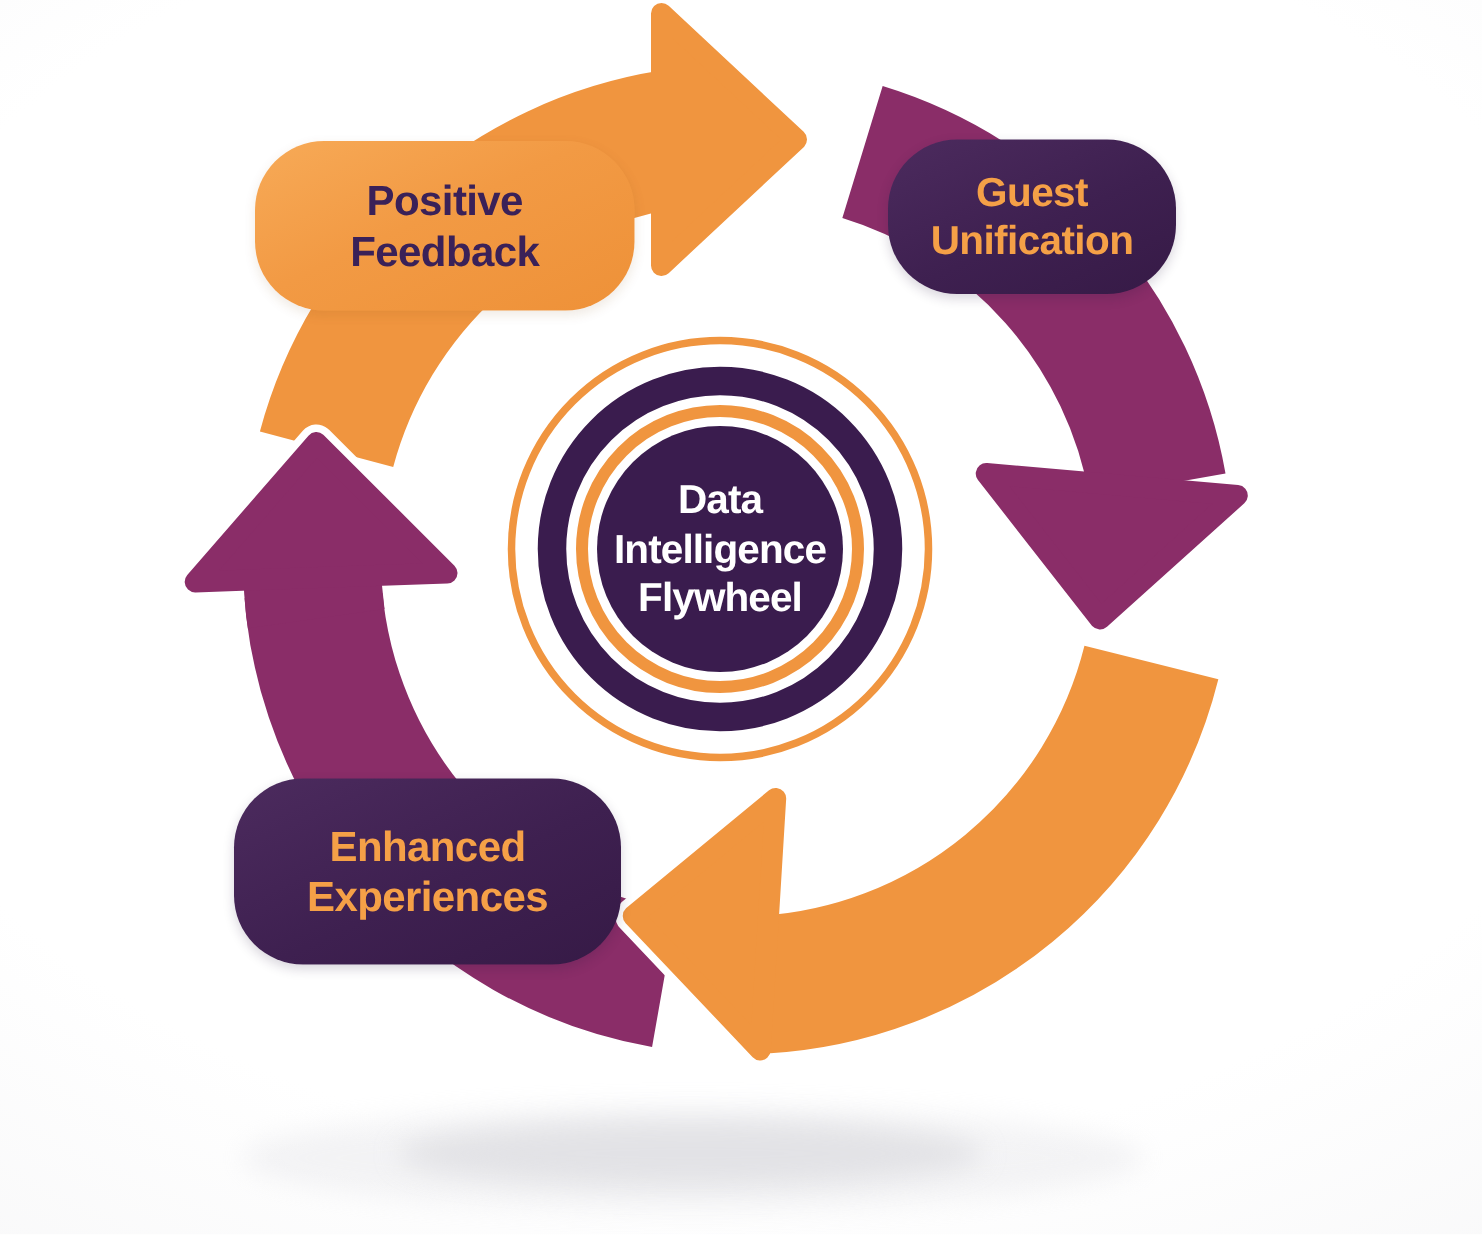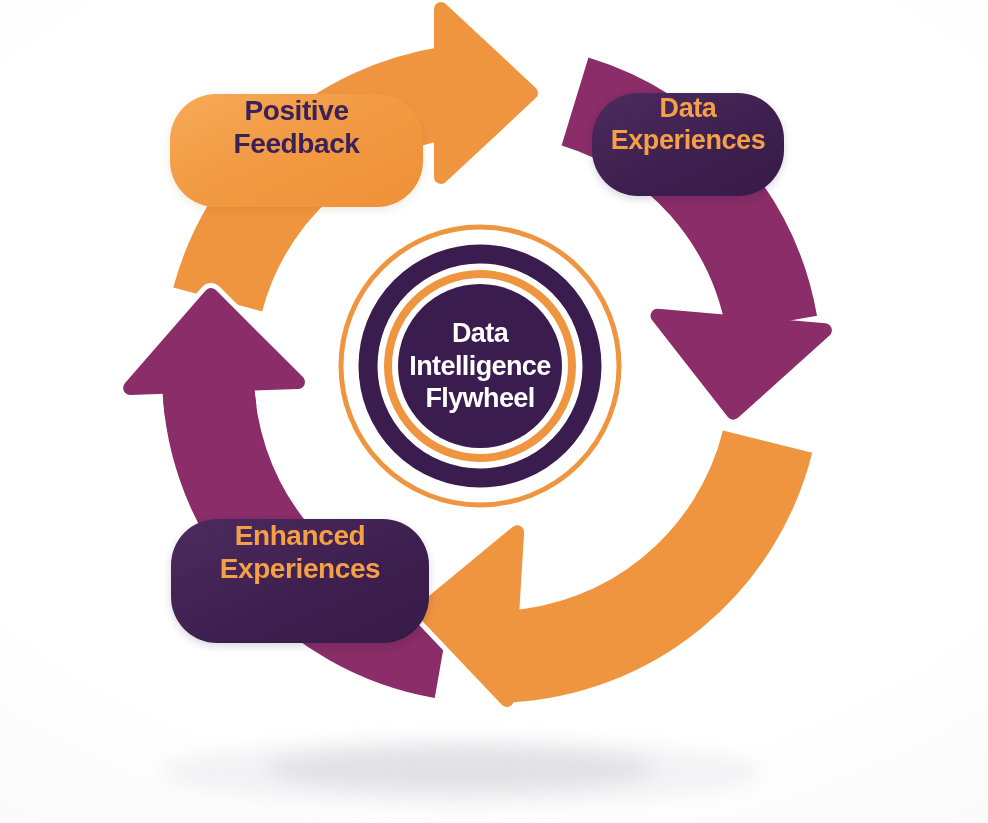--- a/index.html
+++ b/index.html
@@ -7,41 +7,41 @@
     position:relative;
     width:988px;height:823px;
     background:radial-gradient(ellipse 120% 100% at 50% 42%, #FFFFFF 52%, #F6F6F7 84%, #EFEFF1 100%);
     font-family:"Liberation Sans", sans-serif;
     overflow:hidden;
   }
   .flywheel-svg{position:absolute;left:0;top:0;}
   .node{
     position:absolute;
     border-radius:46px;
-    display:flex;align-items:flex-start;justify-content:center;
+    display:flex;align-items:center;justify-content:center;
     text-align:center;
     font-weight:bold;
     line-height:1.18;
     letter-spacing:-0.4px;
     padding:0 10px;
     box-sizing:border-box;
   }
   .node.orange{
     background:linear-gradient(155deg,#F7AA57 0%,#F29A44 45%,#EE9138 100%);
     color:#3A2158;
     box-shadow:0 3px 8px rgba(120,70,20,0.12);
   }
   .node.purple{
     background:linear-gradient(155deg,#4C2B5E 0%,#3E2050 55%,#361A46 100%);
     color:#F5A047;
     box-shadow:0 3px 8px rgba(40,20,60,0.18);
   }
   .node-positive{left:170px;top:94px;width:253px;height:113px;font-size:28px;}
   .node-data{left:592px;top:93px;width:192px;height:103px;font-size:27px;}
-  .node-enhanced{left:171px;top:519px;width:258px;height:124px;font-size:28px;}
+  .node-enhanced{left:156px;top:519px;width:258px;height:124px;font-size:28px;}
   .node-ai{left:551px;top:523px;width:245px;height:125px;font-size:27px;}
   .center-title{
     position:absolute;
     left:385px;top:305px;width:190px;height:122px;
     display:flex;align-items:center;justify-content:center;
     text-align:center;
     color:#FFFFFF;
     font-size:27px;font-weight:bold;
     line-height:1.22;
     letter-spacing:-0.6px;
@@ -104,21 +104,21 @@
       <circle cx="480" cy="366" r="92" fill="none" stroke="#F0953F" stroke-width="8"></circle>
       <circle cx="480" cy="366" r="82" fill="#3A1C4E"></circle>
     </g>
   </svg>
 
   <div class="node orange node-positive">
     <span>Positive Feedback</span>
   </div>
 
   <div class="node purple node-data">
-    <span>Data Experiences</span>
+    <span>Guest Unification</span>
   </div>
 
   <div class="node purple node-enhanced">
     <span>Enhanced Experiences</span>
   </div>
 
 
   <div class="center-title">
     <span>Data Intelligence Flywheel</span>
   </div>

